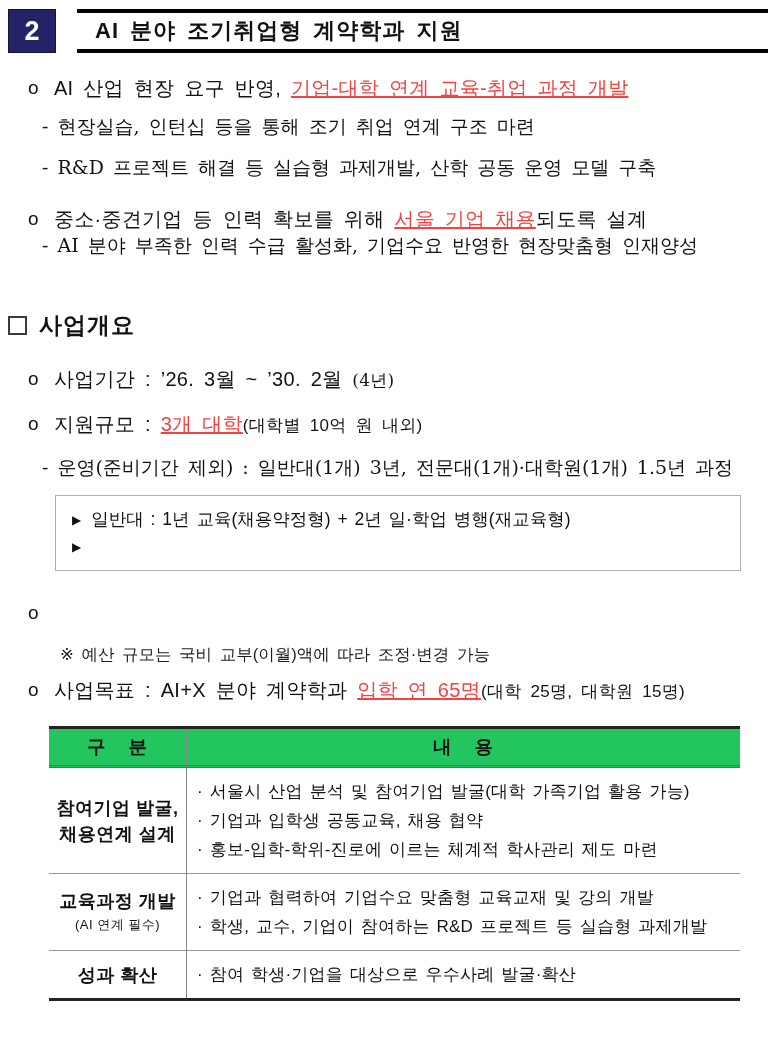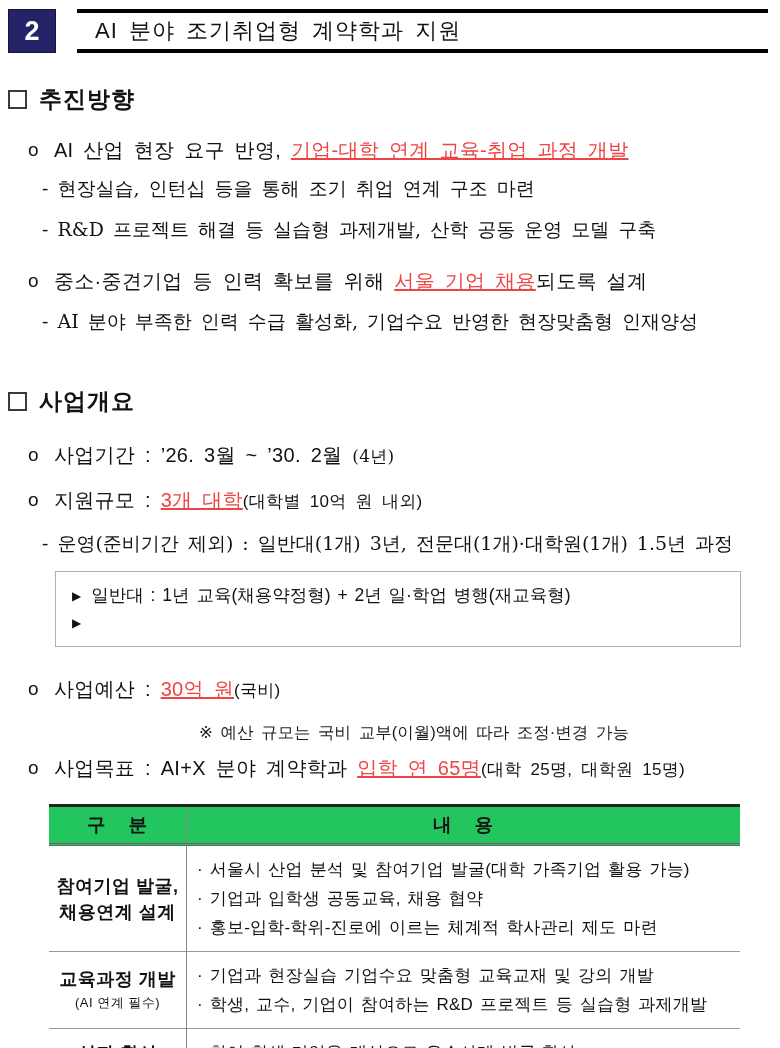--- a/index.html
+++ b/index.html
@@ -16,21 +16,21 @@
     width:48px; height:44px; flex:0 0 48px;
     background:#242368; border:1px solid #15153a; box-sizing:border-box;
     color:#fff; font-weight:bold; font-size:27px;
     display:flex; align-items:center; justify-content:center;
   }
   .title-block {
     flex:1; margin-left:21px; box-sizing:border-box; height:44px;
     border-top:4px solid #000; border-bottom:4px solid #000;
     display:flex; align-items:center; padding-left:18px;
   }
-  .doc-title { font-size:22px; font-weight:normal; letter-spacing:1px; word-spacing:4px; }
+  .doc-title { font-size:22px; font-weight:bold; letter-spacing:1px; word-spacing:4px; }
 
   
   .section-heading {
     display:flex; align-items:center; gap:12px;
     font-size:23px; font-weight:bold; letter-spacing:1px;
   }
   .sq { width:15px; height:15px; border:2px solid #3a3a3a; flex:0 0 15px; }
   .h1-direction { margin-top:31px; }
   .h1-overview  { margin-top:53px; }
 
@@ -49,40 +49,40 @@
     font-family:"DejaVu Serif","Liberation Serif",serif;
     font-size:19px; line-height:24px; padding-left:34px;
     word-spacing:3px;
   }
 
   
   .m-item1 { margin-top:21px; }
   .m-sub1  { margin-top:17px; }
   .m-sub2  { margin-top:12px; }
   .m-item2 { margin-top:26px; }
-  .m-sub3  { margin-top:14px; }
+  .m-sub3  { }
   .m-period { margin-top:24px; }
   .m-scale  { margin-top:16px; }
   .m-opsub  { margin-top:15px; }
   .m-budget { margin-top:28px; }
   .m-goal   { margin-top:11px; }
 
   
   .info-box {
     margin-top:16px; margin-left:47px; width:686px; box-sizing:border-box;
     border:1px solid #b0b0b0; padding:10px 14px;
     font-size:17.5px; line-height:26px; word-spacing:2px;
   }
   .box-line { display:flex; align-items:flex-start; }
   .tri { flex:0 0 auto; font-size:12px; margin:1px 10px 0 2px; }
 
   
   .footnote {
     margin-top:16px; padding-left:52px;
-    font-size:16.5px; line-height:22px; word-spacing:3px; color:#1c1c1c;text-align:center;
+    font-size:16.5px; line-height:22px; word-spacing:3px; color:#1c1c1c;
   }
 
   
   .tbl-wrap { margin-top:20px; margin-left:41px; width:691px; }
   table.info {
     width:100%; border-collapse:collapse; table-layout:fixed;
     border-top:3px solid #222; border-bottom:3px solid #222;
   }
   table.info th {
     background:#22c55e; font-size:18.5px; font-weight:bold;
@@ -105,24 +105,20 @@
 
 <div class="page">
 
   <div class="header-row">
     <div class="badge">2</div>
     <div class="title-block">
       <span class="doc-title">AI 분야 조기취업형 계약학과 지원</span>
     </div>
   </div>
 
-  <div class="section-heading h1-direction">
-    <span class="sq"></span>
-    <span>추진방향</span>
-  </div>
 
   <div class="o-line m-item1">
     <span class="obullet">o</span>
     <span><span>AI 산업 현장 요구 반영,</span> <span class="blue">기업-대학 연계 교육-취업 과정 개발</span></span>
   </div>
   <div class="dash-line m-sub2">- 현장실습, 인턴십 등을 통해 조기 취업 연계 구조 마련</div>
   <div class="dash-line m-sub1">- R&amp;D 프로젝트 해결 등 실습형 과제개발, 산학 공동 운영 모델 구축</div>
 
   <div class="o-line m-item2">
     <span class="obullet">o</span>
@@ -151,21 +147,20 @@
       <span class="tri">▶</span>
       <span>일반대 : 1년 교육(채용약정형) + 2년 일·학업 병행(재교육형)</span>
     </div>
     <div class="box-line">
       <span class="tri">▶</span>
     </div>
   </div>
 
   <div class="o-line m-budget">
     <span class="obullet">o</span>
-    <span><span>사업예산 :</span> <span class="blue">30억 원</span><span class="note-sm">(국비)</span></span>
   </div>
   <div class="footnote">※ 예산 규모는 국비 교부(이월)액에 따라 조정·변경 가능</div>
 
   <div class="o-line m-goal">
     <span class="obullet">o</span>
     <span><span>사업목표 :</span> <span>AI+X 분야 계약학과</span> <span class="blue">입학 연 65명</span><span class="note-sm">(대학 25명, 대학원 15명)</span></span>
   </div>
 
   <div class="tbl-wrap">
     <table class="info">
@@ -186,21 +181,21 @@
             <div class="cell-line">· 기업과 입학생 공동교육, 채용 협약</div>
             <div class="cell-line">· 홍보-입학-학위-진로에 이르는 체계적 학사관리 제도 마련</div>
           </td>
         </tr>
         <tr class="data-row">
           <td class="cat">
             <span>교육과정 개발</span>
             <span class="cat-note">(AI 연계 필수)</span>
           </td>
           <td class="cells">
-            <div class="cell-line">· 기업과 현장실습 기업수요 맞춤형 교육교재 및 강의 개발</div>
+            <div class="cell-line">· 기업과 협력하여 기업수요 맞춤형 교육교재 및 강의 개발</div>
             <div class="cell-line">· 학생, 교수, 기업이 참여하는 R&amp;D 프로젝트 등 실습형 과제개발</div>
           </td>
         </tr>
         <tr class="data-row">
           <td class="cat">
             <span>성과 확산</span>
           </td>
           <td class="cells">
             <div class="cell-line">· 참여 학생·기업을 대상으로 우수사례 발굴·확산</div>
           </td>

